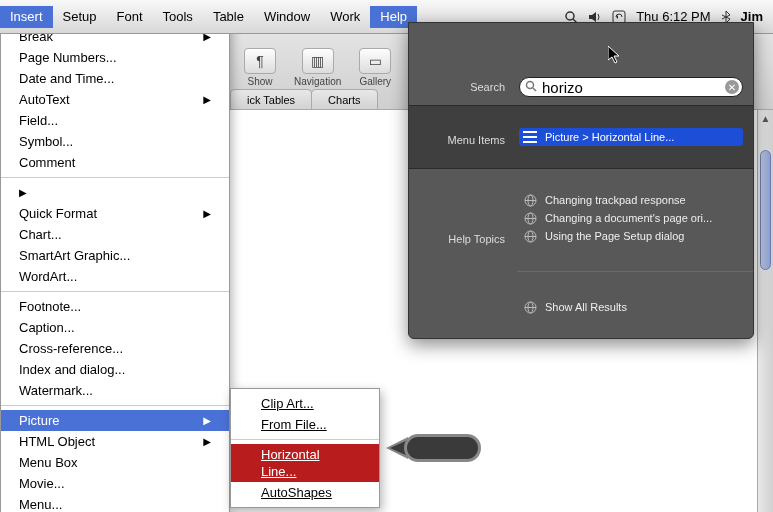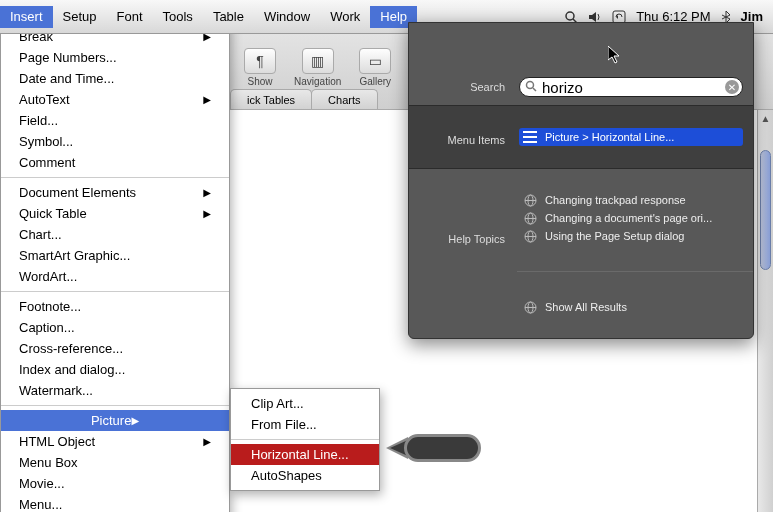--- a/index.html
+++ b/index.html
@@ -9,27 +9,27 @@
 .menubar { height: 34px; background: linear-gradient(#f8f8f8, #d8d8d8); border-bottom: 1px solid #999; display: flex; align-items: center; font-size: 13px; position: relative; z-index: 50; }
 .menubar .left { display: flex; align-items: center; }
 .menubar .menu-item { padding: 0 10px; line-height: 22px; cursor: default; }
 .menubar .menu-item.selected { background: #4a72d6; color: #fff; }
 .menubar .right { margin-left: auto; display: flex; align-items: center; gap: 10px; padding-right: 10px; }
 .menubar .right .icon svg { display: block; }
 
 
 .dropdown { position: absolute; top: 22px; left: 0; width: 230px; background: #fff; border: 1px solid #999; border-top: none; box-shadow: 2px 4px 10px rgba(0,0,0,.3); font-size: 13px; z-index: 40; padding: 4px 0; }
 .dropdown .mi { padding: 2px 18px 2px 18px; line-height: 17px; display: flex; align-items: center; justify-content: space-between; cursor: default; }
-.dropdown .mi.selected { background: #4a72d6; color: #fff; justify-content: center; }
+.dropdown .mi.selected { background: #4a72d6; color: #fff; }
 .dropdown .sep { height: 1px; background: #ccc; margin: 4px 0; }
 .dropdown .arrow { font-size: 10px; }
 
 
 .submenu { position: absolute; top: 388px; left: 230px; width: 150px; background: #fff; border: 1px solid #999; box-shadow: 2px 4px 10px rgba(0,0,0,.3); font-size: 13px; z-index: 41; padding: 4px 0; }
-.submenu .mi { padding: 2px 20px; line-height: 17px; cursor: default; }
+.submenu .mi { padding: 2px 30px; line-height: 17px; cursor: default; text-decoration: underline; }
 .submenu .mi.hl { background: #b91c1c; color: #fff; }
 .submenu .sep { height: 1px; background: #ccc; margin: 4px 0; }
 
 
 .callout { position: absolute; top: 434px; left: 386px; width: 95px; height: 28px; z-index: 42; }
 .callout .body { position: absolute; left: 18px; top: 0; right: 0; bottom: 0; background: #3a3a3a; border: 3px solid #888; border-radius: 14px; }
 .callout .tri { position: absolute; left: 0; top: 3px; width: 0; height: 0; border-top: 11px solid transparent; border-bottom: 11px solid transparent; border-right: 22px solid #888; }
 .callout .tri2 { position: absolute; left: 4px; top: 6px; width: 0; height: 0; border-top: 8px solid transparent; border-bottom: 8px solid transparent; border-right: 18px solid #3a3a3a; }
 
 
@@ -166,25 +166,24 @@
       <span>Field...</span>
     </div>
     <div class="mi">
       <span>Symbol...</span>
     </div>
     <div class="mi">
       <span>Comment</span>
     </div>
     <div class="sep"></div>
     <div class="mi">
-      <span>Document Elements</span>
-      <span class="arrow">▶</span>
-    </div>
-    <div class="mi">
-      <span>Quick Table</span>
+      <span class="arrow">▶</span>
+    </div>
+    <div class="mi">
+      <span>Quick Format</span>
       <span class="arrow">▶</span>
     </div>
     <div class="mi">
       <span>Chart...</span>
     </div>
     <div class="mi">
       <span>SmartArt Graphic...</span>
     </div>
     <div class="mi">
       <span>WordArt...</span>

